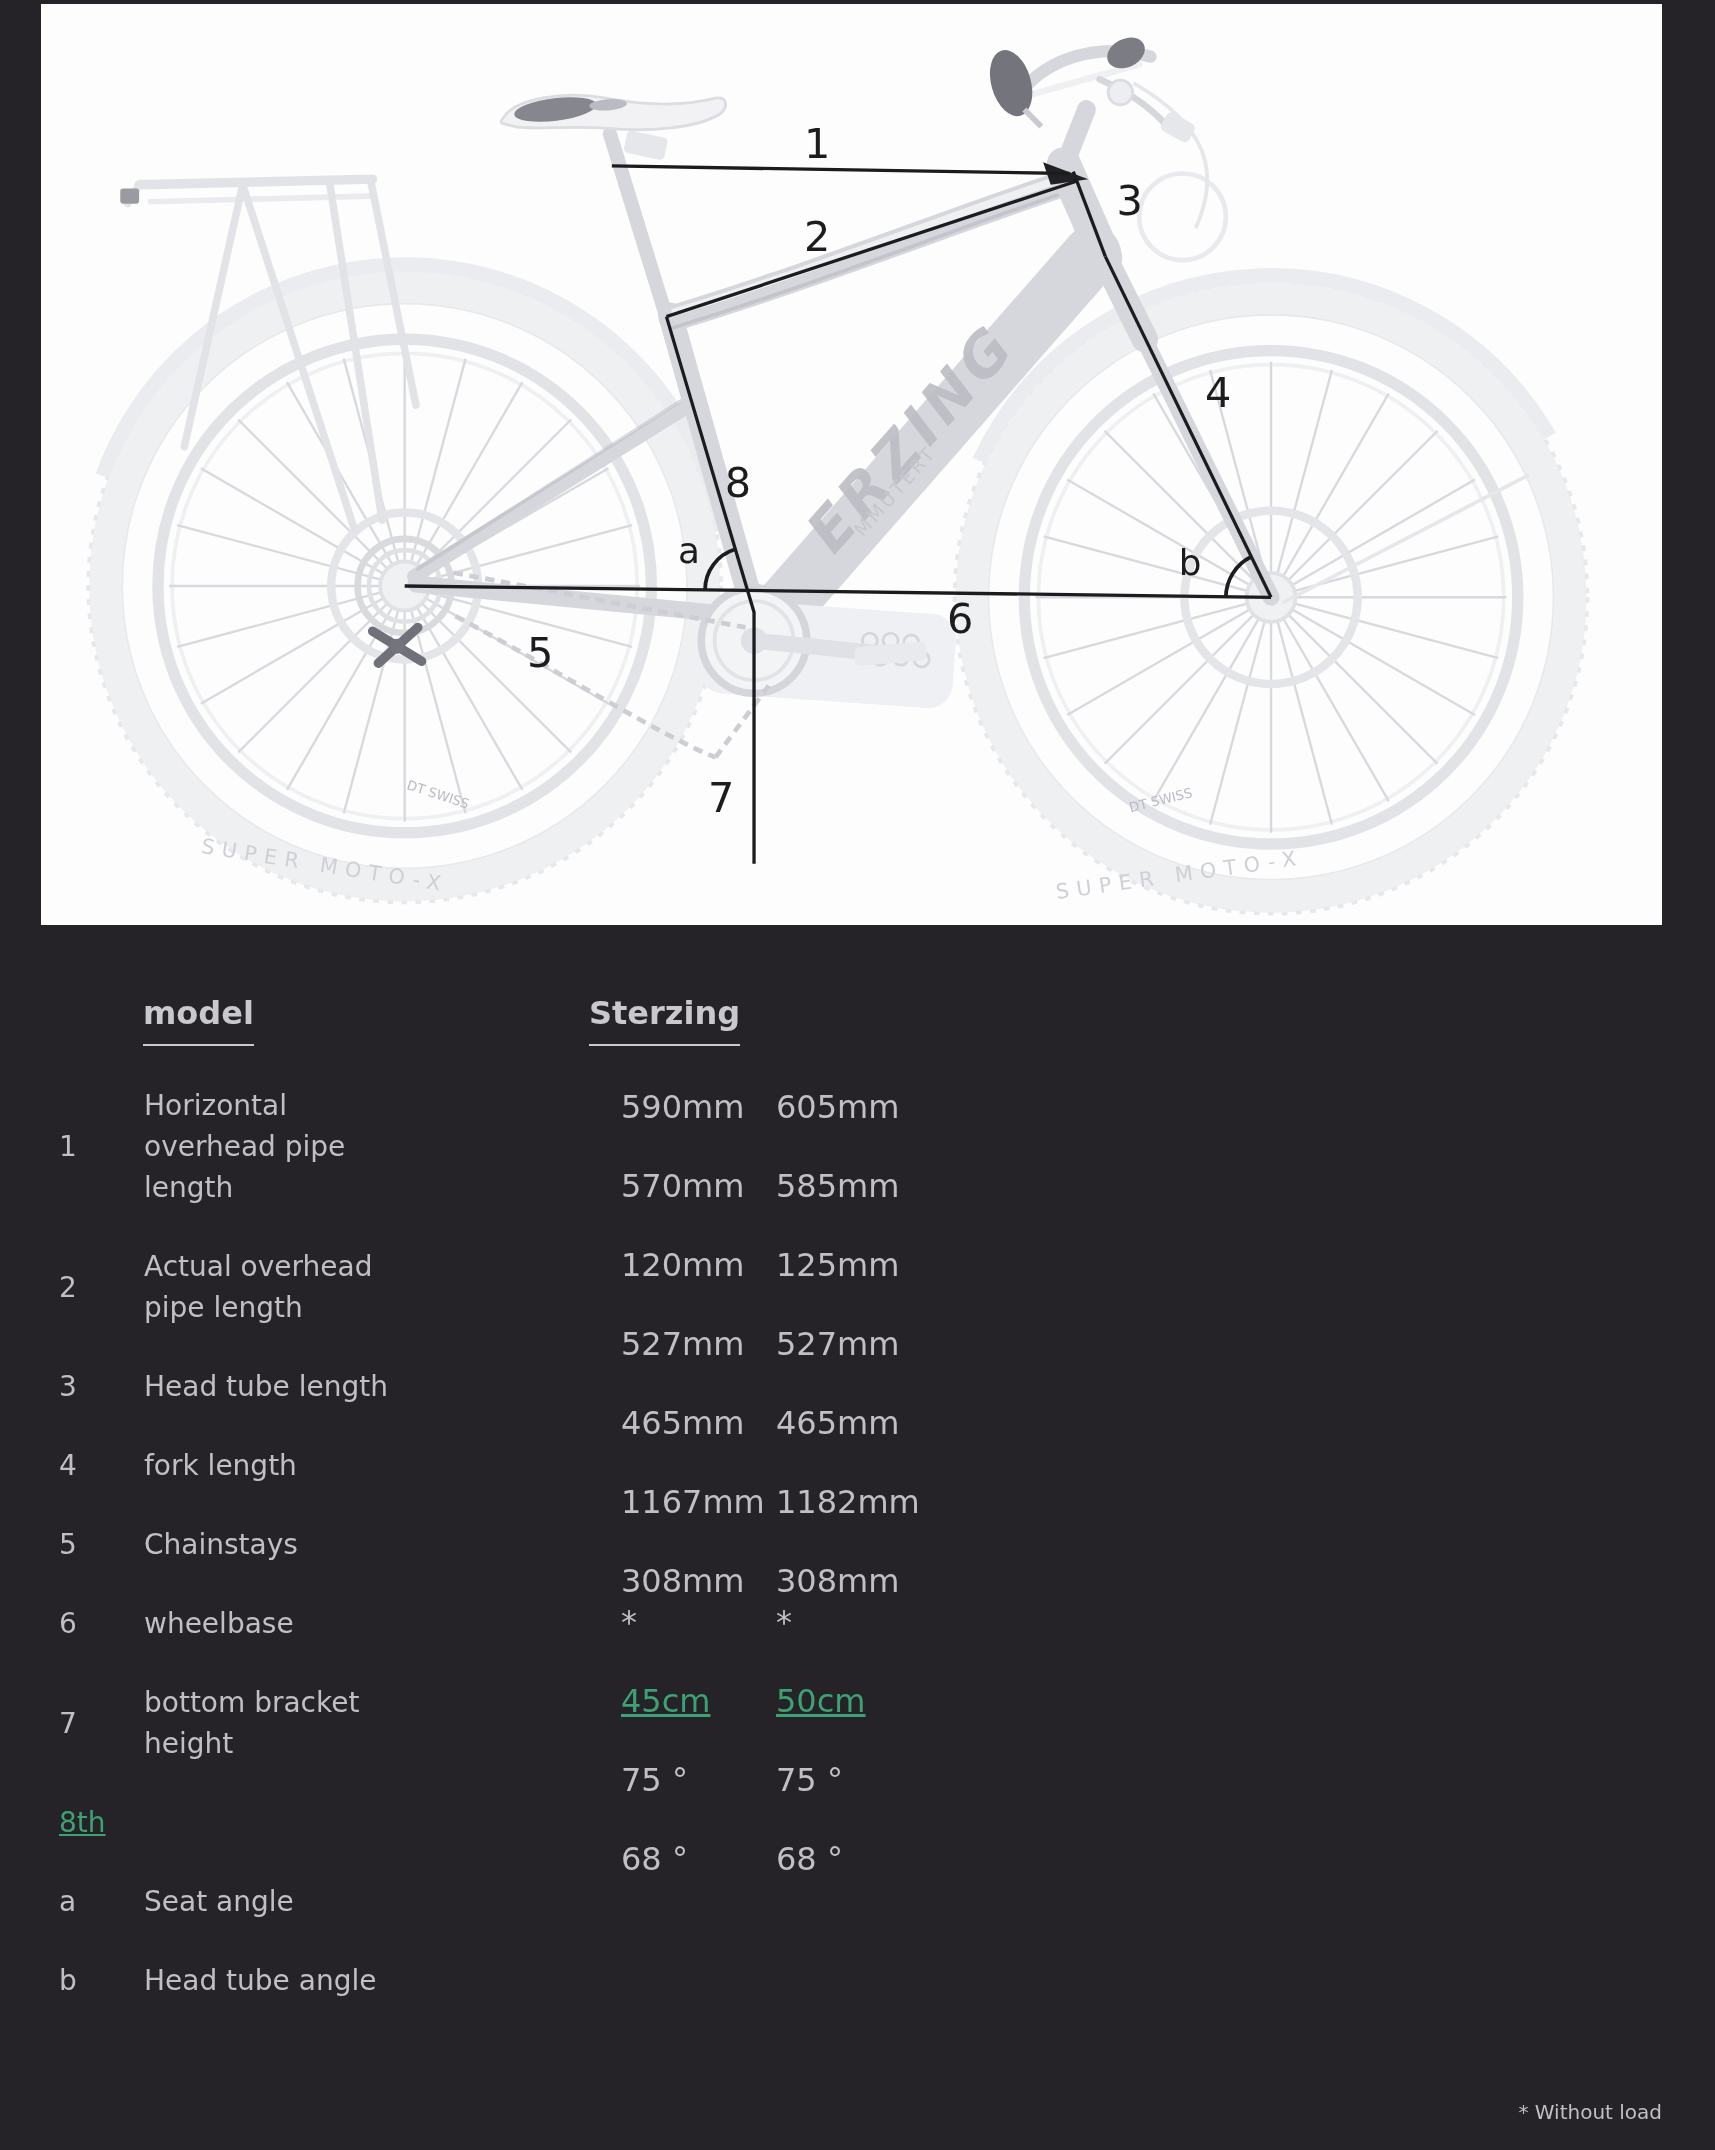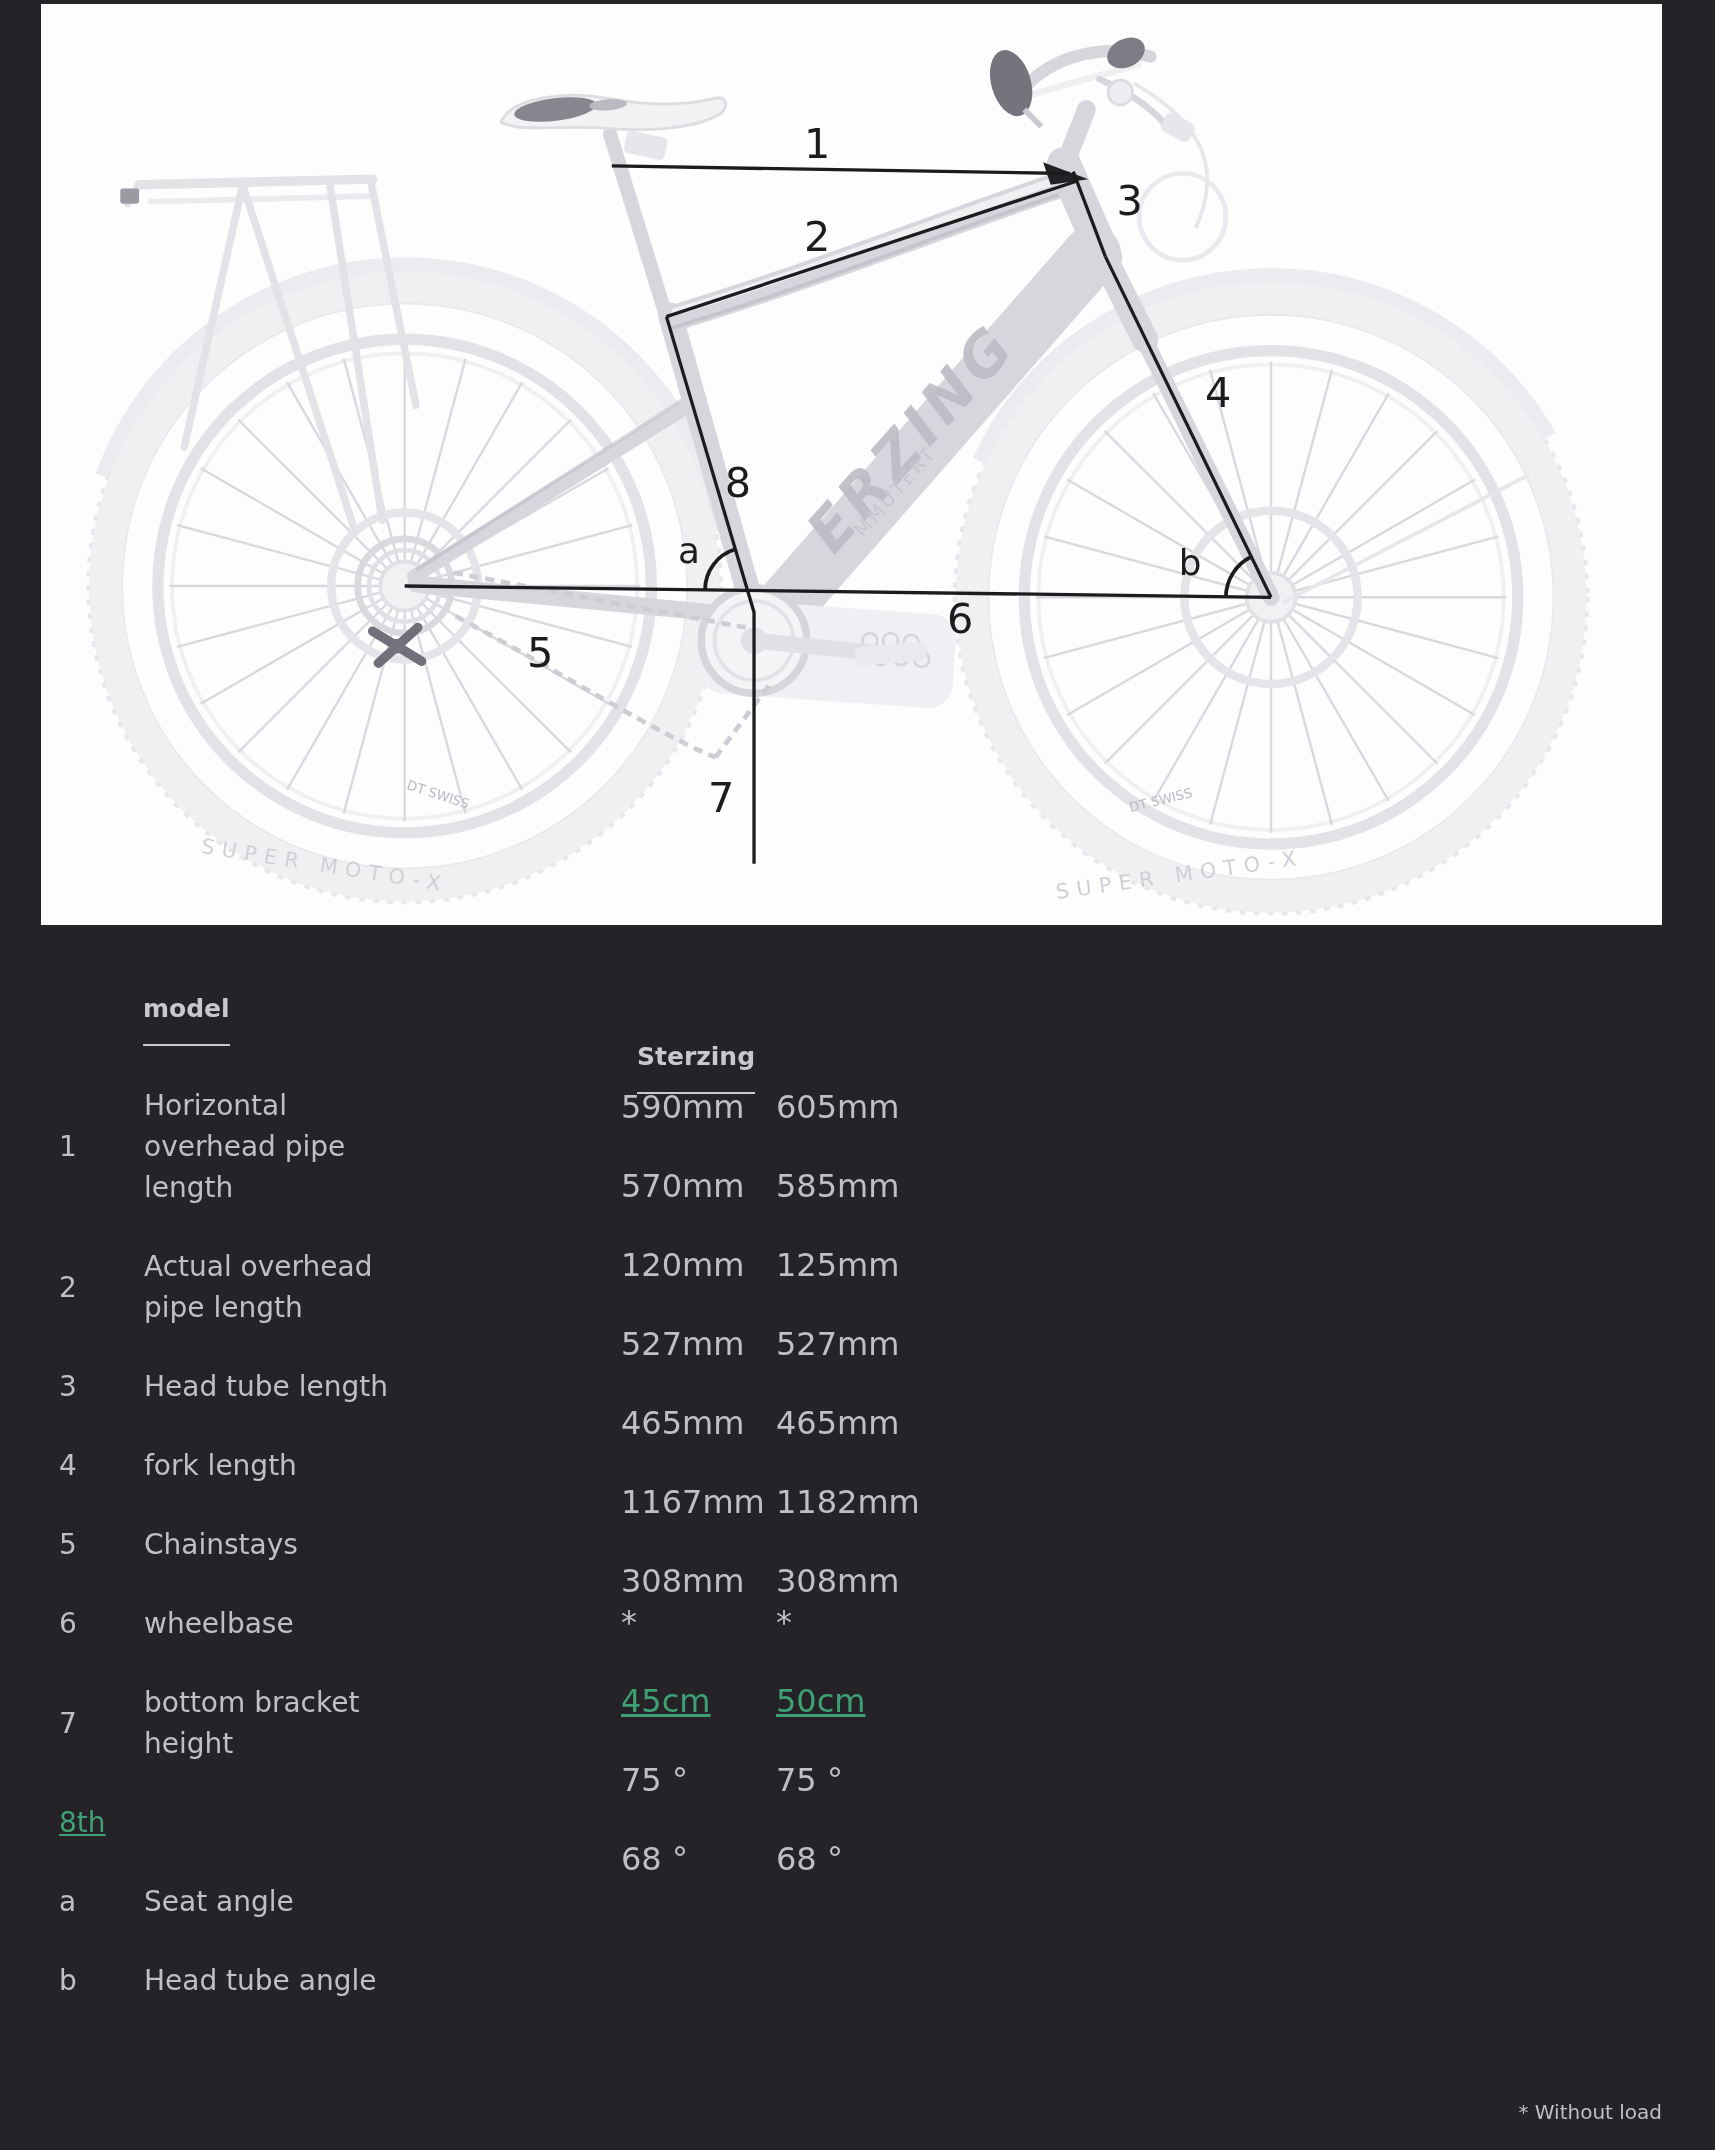--- a/index.html
+++ b/index.html
@@ -43,25 +43,25 @@
   .decal-tire{font-size:22px;fill:#cfd0d5;letter-spacing:8px;text-anchor:middle;}
   .decal-rim{font-size:14px;fill:#b9bac2;text-anchor:middle;}
   
   .mline{stroke:#1c1c1f;stroke-width:3.5;fill:none;}
   .marc{stroke:#1c1c1f;stroke-width:4;fill:none;}
   .mtext{font-size:44px;fill:#1c1c1f;text-anchor:middle;}
   .mab{font-size:38px;}
 
   
   .hdr{
-    position:absolute;top:994px;font-size:25px;font-weight:bold;color:#c9c8cd;
-    border-bottom:2.8px solid #c9c8cd;padding-bottom:21px;
+    position:absolute;top:994px;font-size:32px;font-weight:bold;color:#c9c8cd;
+    border-bottom:2.8px solid #c9c8cd;padding-bottom:12px;
   }
   .hdr-model{left:143px;}
-  .hdr-sterzing{left:637px;margin-top:48px;}
+  .hdr-sterzing{left:589px;}
   .labels{position:absolute;left:59px;top:1085px;width:527px;}
   .lrow{display:flex;align-items:flex-start;margin-bottom:38px;color:#c0bfc4;font-size:28px;line-height:41px;}
   .lrow .num{width:85px;flex:none;align-self:center;}
   .lrow .lbl{white-space:pre-line;}
   .values{position:absolute;left:621px;top:1087px;}
   .vrow{display:flex;align-items:flex-start;margin-bottom:38px;color:#c0bfc4;font-size:32px;line-height:41px;}
   .vrow .c1{width:155px;flex:none;white-space:pre-line;}
   .vrow .c2{white-space:pre-line;}
   .green{color:#3ea173 !important;text-decoration:underline;}
   .footnote{position:absolute;top:2100px;right:54px;font-size:20px;color:#c0bfc4;}

